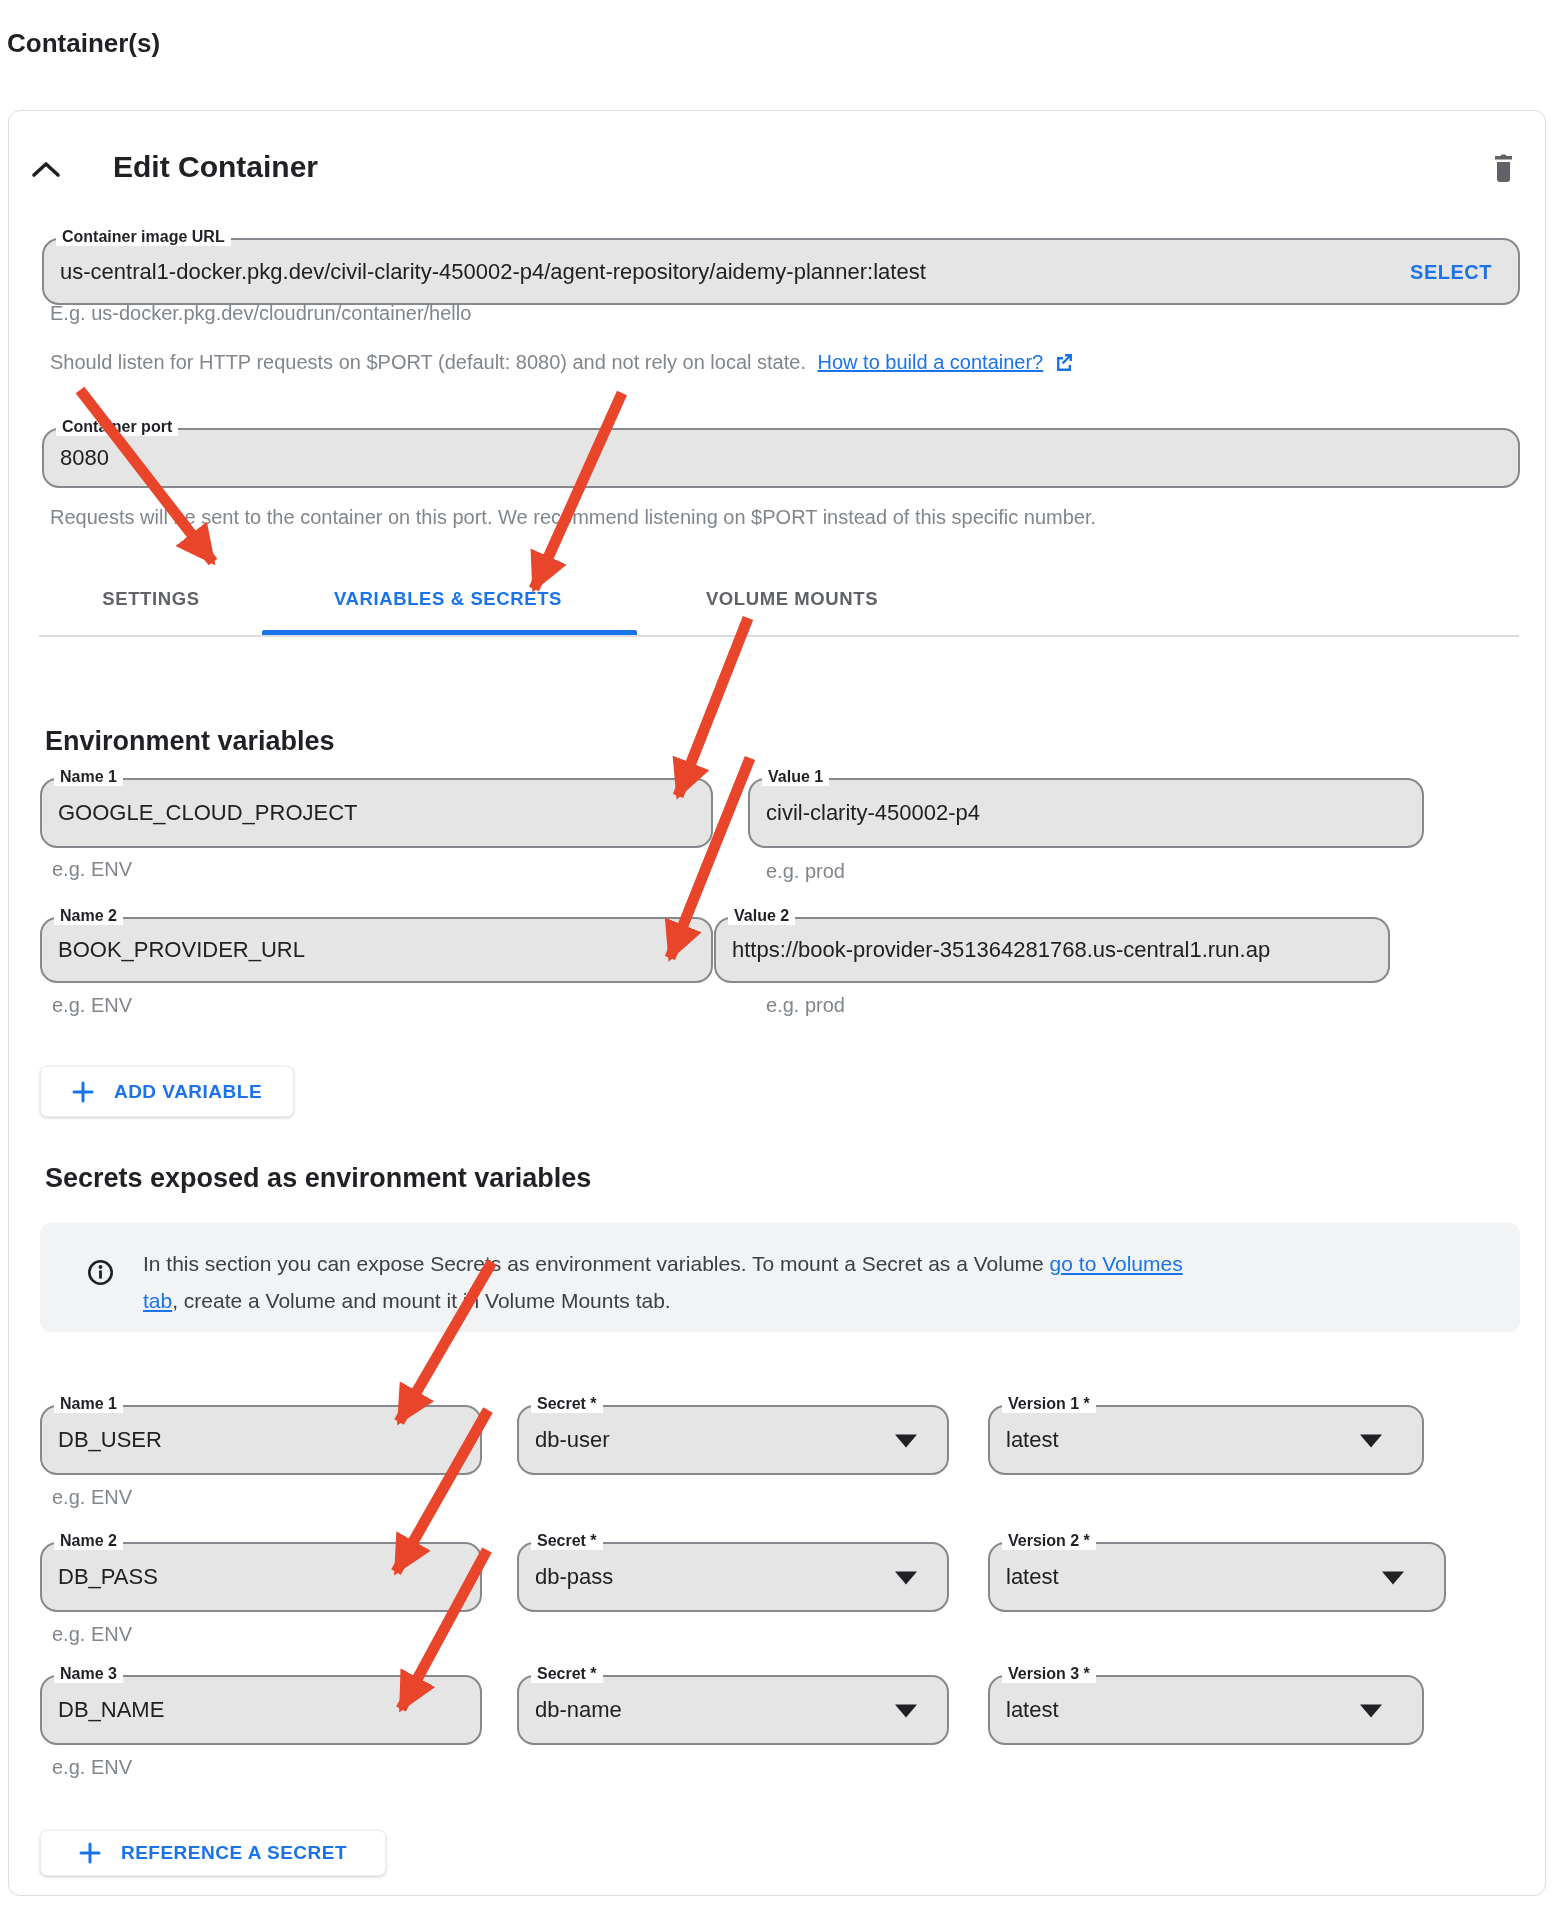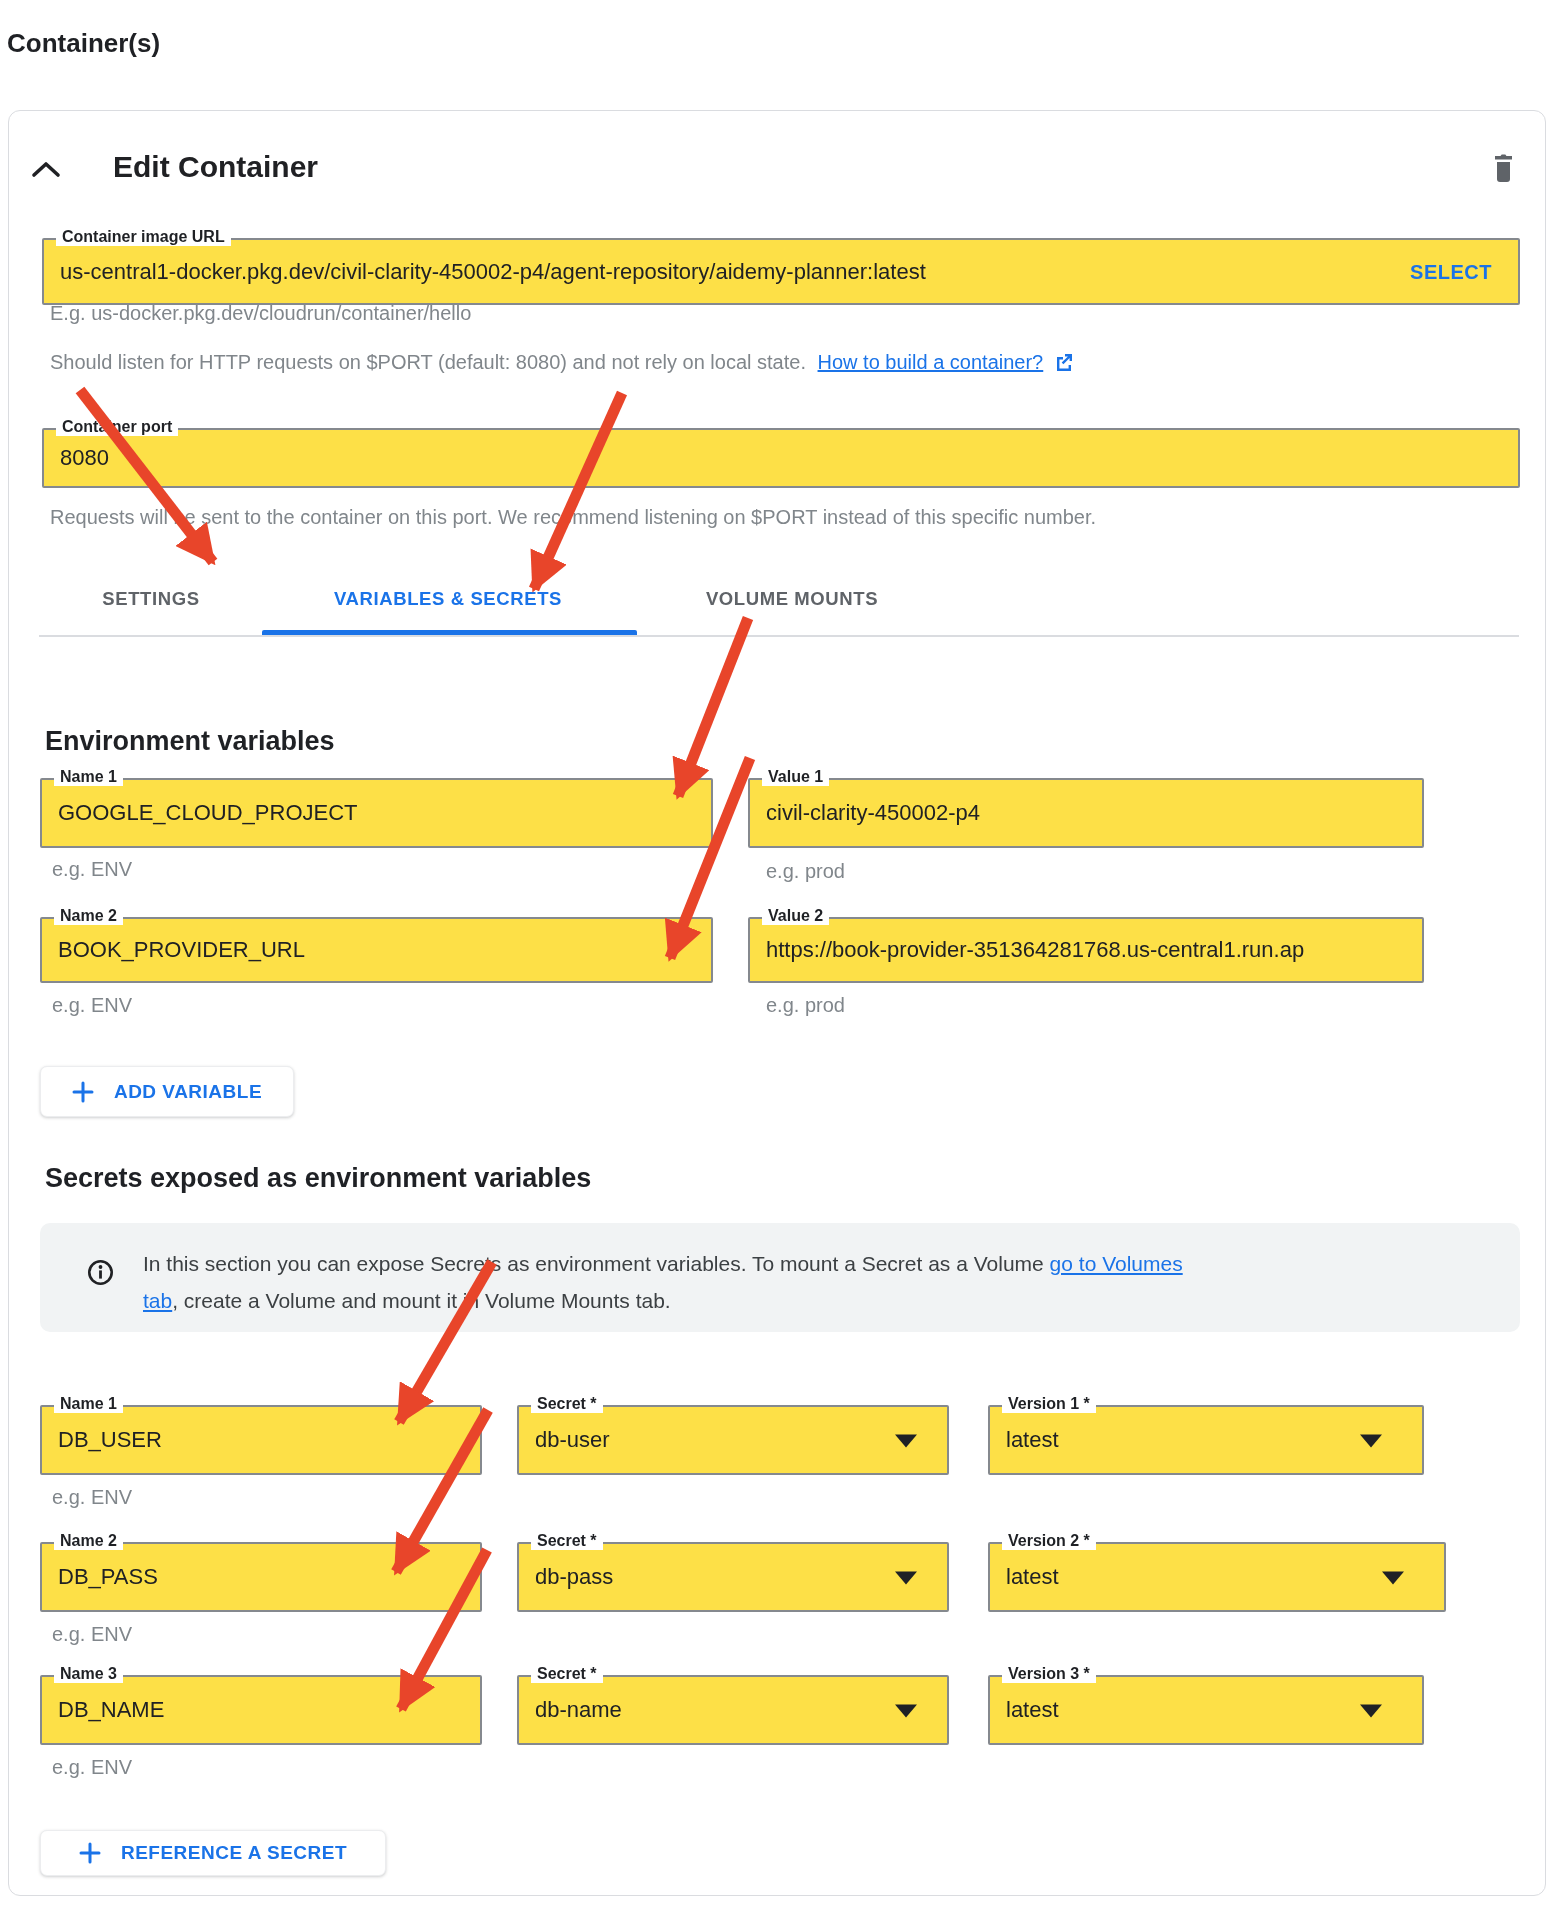--- a/index.html
+++ b/index.html
@@ -5,21 +5,21 @@
   * { margin:0; padding:0; box-sizing:border-box; }
   html,body { width:1556px; height:1919px; background:#fff;
     font-family:"Liberation Sans", sans-serif; color:#202124; }
   #stage { position:relative; width:1556px; height:1919px; overflow:hidden; }
 
   .abs { position:absolute; }
   .page-title { font-size:26px; font-weight:700; color:#1f2125; }
   .card { border:1px solid #dadce0; border-radius:12px; background:#fff; }
   .card-title { font-size:30px; font-weight:700; color:#202124;margin-left:43px; }
 
-  .ofield { position:absolute; border:2px solid #85898e; border-radius:2px; background:#fde047; }
+  .ofield { position:absolute; border:2px solid #85898e; border-radius:17px; background:#e5e5e5; }
   .ofield-label { position:absolute; top:-12px; left:12px; background:#fff; padding:0 6px;
     font-size:16px; font-weight:700; color:#1f2125; white-space:nowrap; }
   .ofield-value { position:absolute; left:16px; top:50%; transform:translateY(-50%);
     font-size:22px; color:#202124; white-space:nowrap; }
   .ofield-value.clip { right:8px; overflow:hidden; }
 
   .helper { position:absolute; font-size:20px; color:#80868b; white-space:nowrap; }
   .link { color:#1a73e8; text-decoration:underline; cursor:pointer; }
   .select-btn { position:absolute; right:26px; top:50%; transform:translateY(-50%);
     font-size:20px; font-weight:700; color:#1a73e8; letter-spacing:.5px; cursor:pointer; }
@@ -107,21 +107,21 @@
     <span class="ofield-label">Value 1</span>
     <span class="ofield-value clip">civil-clarity-450002-p4</span>
   </div>
   <div class="helper" style="left:766px; top:860px;">e.g. prod</div>
 
   <div class="ofield" style="left:40px; top:917px; width:673px; height:66px;">
     <span class="ofield-label">Name 2</span>
     <span class="ofield-value">BOOK_PROVIDER_URL</span>
   </div>
   <div class="helper" style="left:52px; top:994px;">e.g. ENV</div>
-  <div class="ofield" style="left:748px; top:917px; width:676px; height:66px;">
+  <div class="ofield" style="left:714px; top:917px; width:676px; height:66px;">
     <span class="ofield-label">Value 2</span>
     <span class="ofield-value clip">https://book-provider-351364281768.us-central1.run.ap</span>
   </div>
   <div class="helper" style="left:766px; top:994px;">e.g. prod</div>
 
   <div class="ghost-btn" style="left:40px; top:1066px; width:254px; height:51px;">
     <svg class="icon" width="22" height="22" viewBox="0 0 22 22">
       <path d="M11 2v18M2 11h18" stroke="#1a73e8" stroke-width="3" stroke-linecap="round"></path>
     </svg>
     <span>ADD VARIABLE</span>

